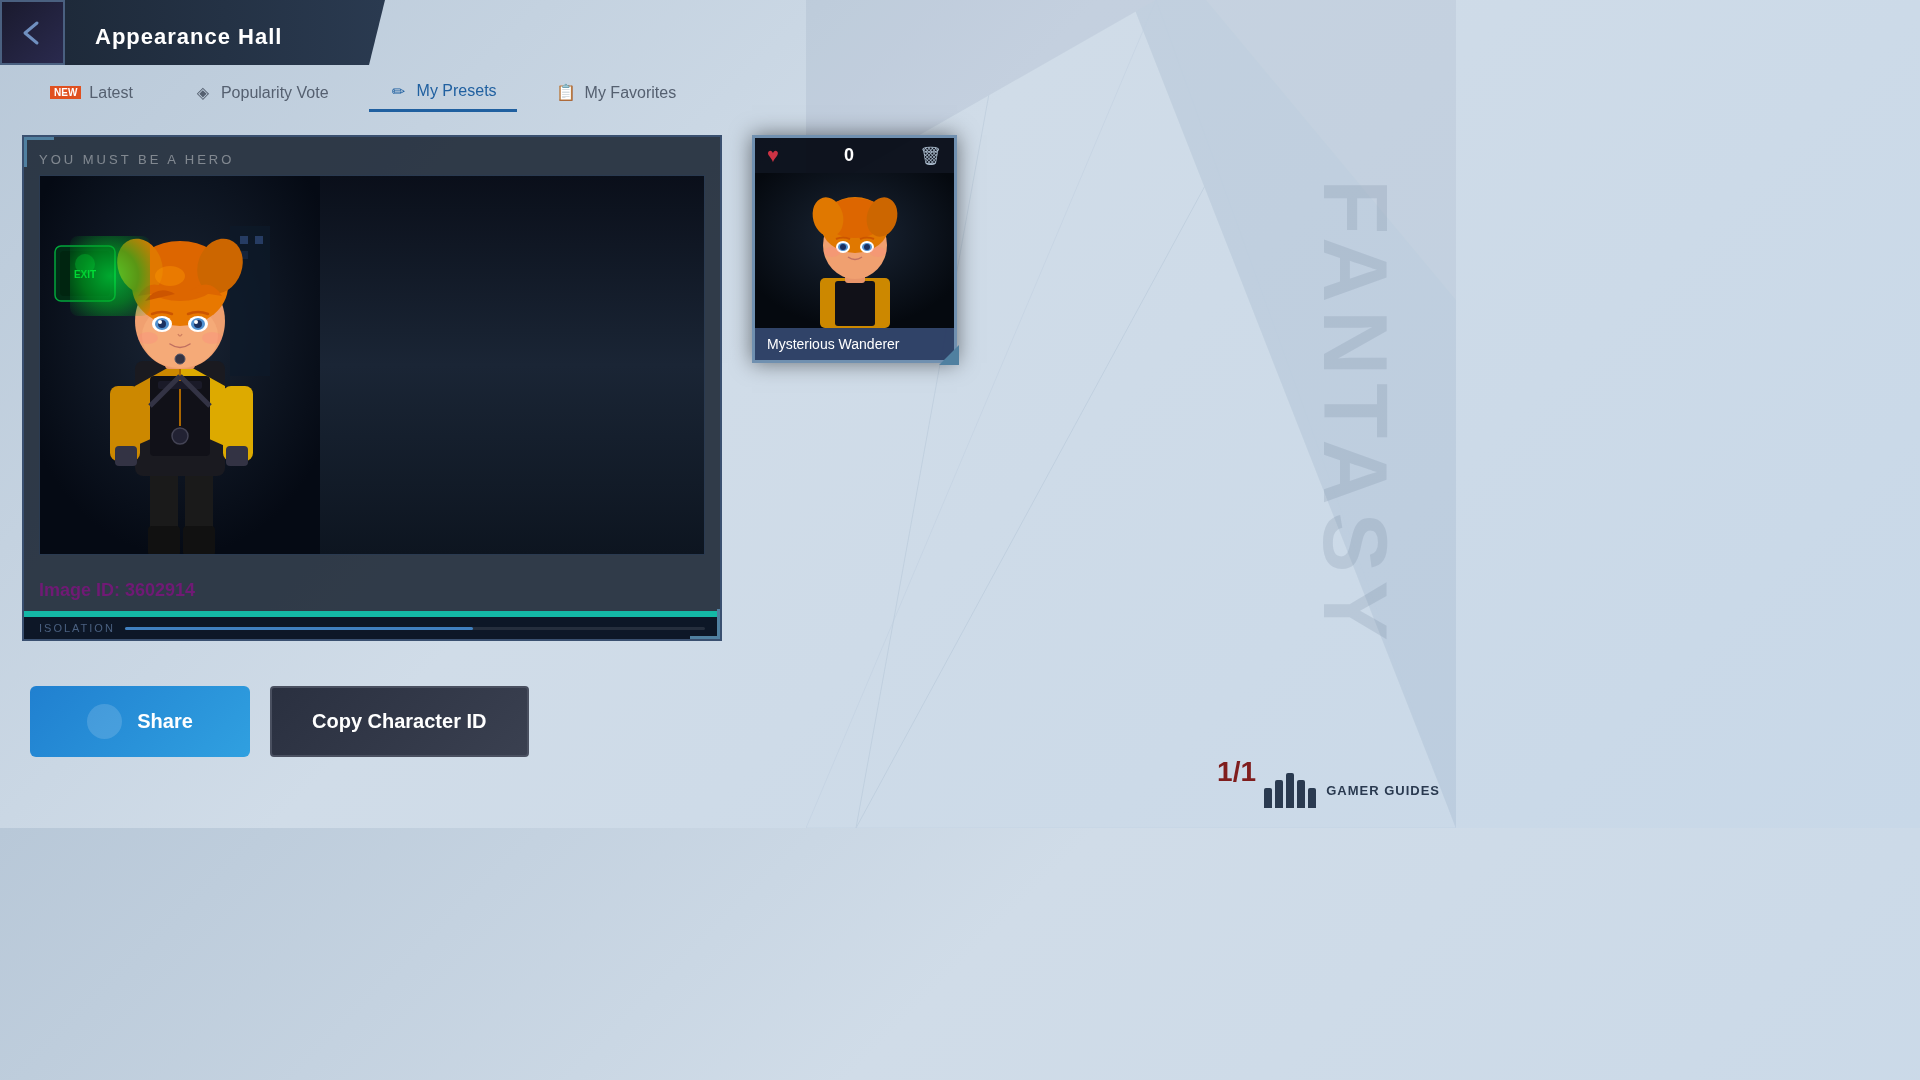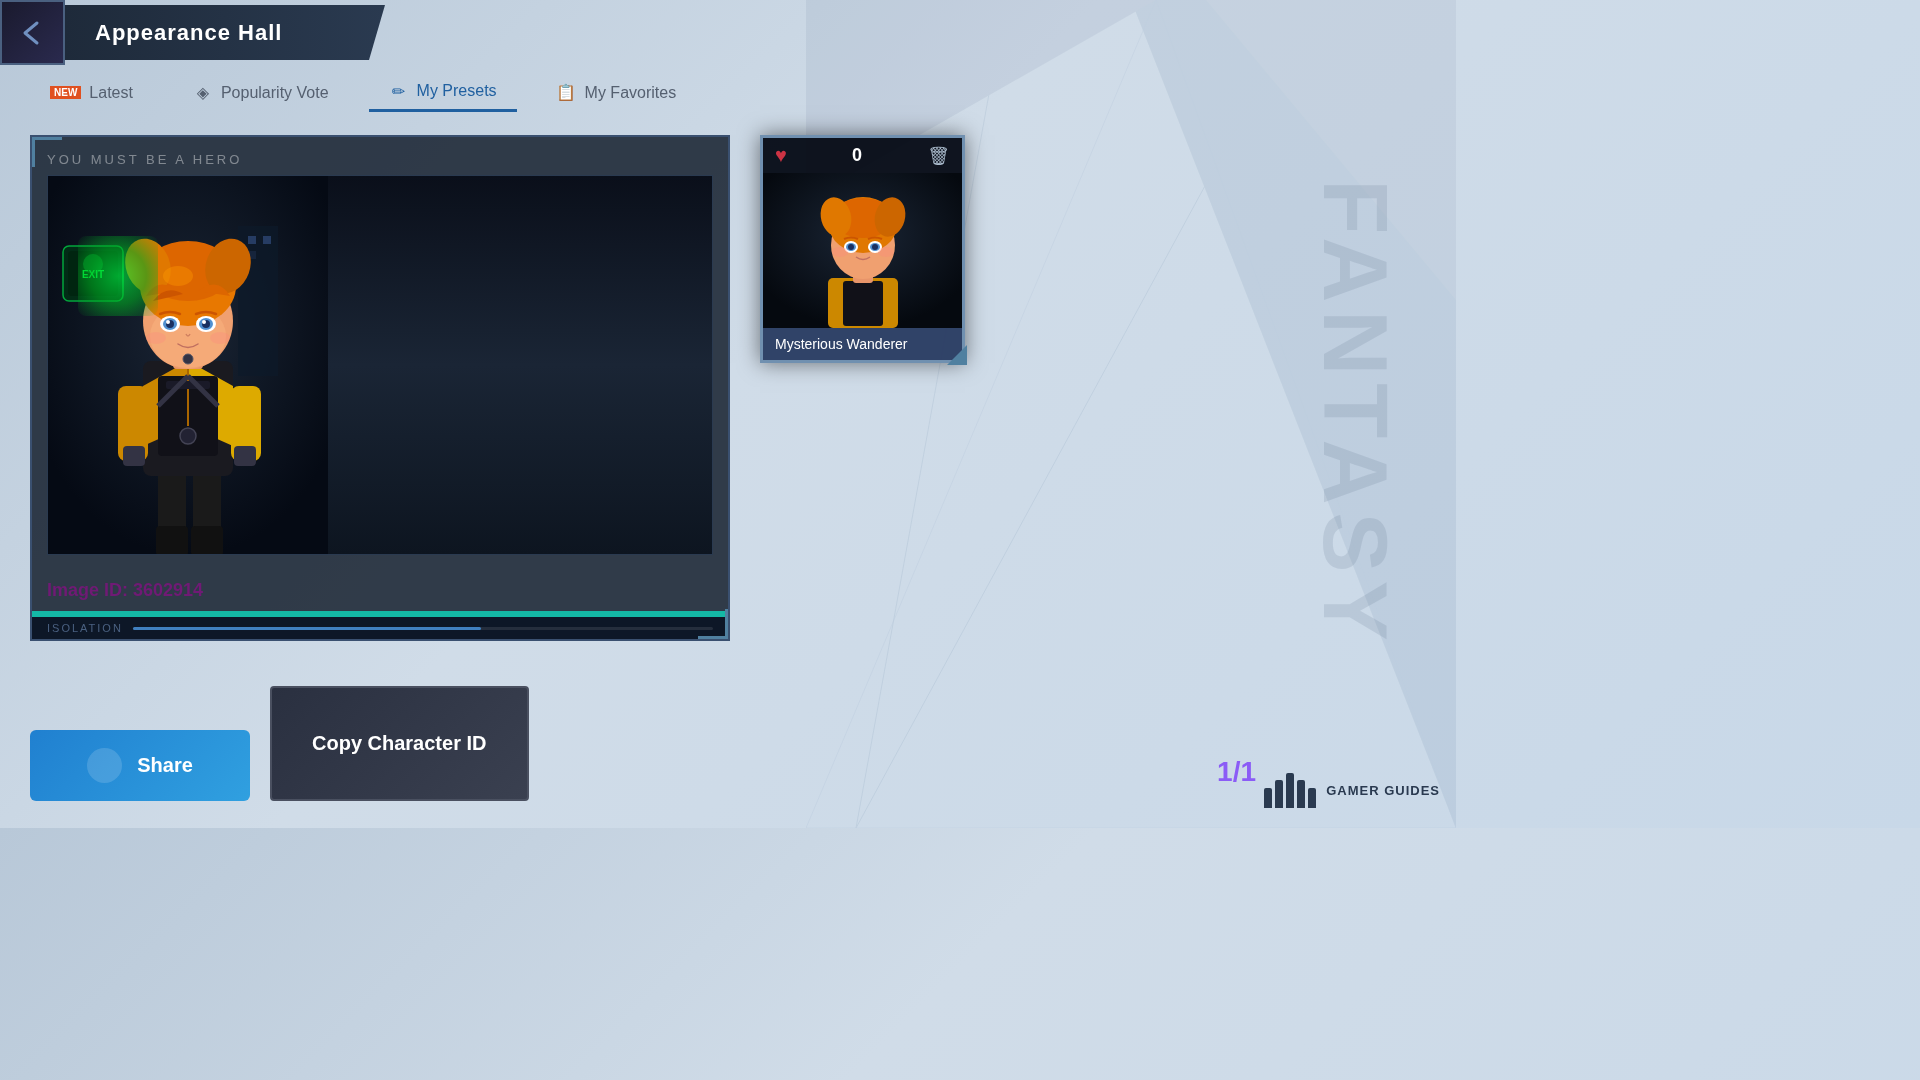--- a/index.html
+++ b/index.html
@@ -34,23 +34,23 @@
       flex-shrink: 0;
     }
 
     .back-button svg {
       width: 32px;
       height: 32px;
     }
 
     .title-bar {
       background: linear-gradient(90deg, #1e2a3a, #2a3a50);
-      height: 55px;
-      display: flex;
-      align-items: center;
+      height: 65px;
+      display: flex;
+      align-items: flex-end;
       padding: 15px 30px;
       clip-path: polygon(0 0, 100% 0, 95% 100%, 0 100%);
       min-width: 320px;
     }
 
     .title-bar h1 {
       color: #ffffff;
       font-size: 22px;
       font-weight: bold;
       letter-spacing: 1px;
@@ -98,21 +98,21 @@
       width: 20px;
       height: 20px;
       display: inline-flex;
       align-items: center;
       justify-content: center;
     }
 
     
     .main-content {
       display: flex;
-      padding: 15px 30px;
+      padding: 15px 22px;
       gap: 30px;
       position: relative;
       z-index: 10;
     }
 
     
     .preview-card {
       width: 700px;
       background: rgba(20, 30, 45, 0.85);
       border: 2px solid #3a5070;
@@ -309,21 +309,20 @@
       padding: 18px 50px;
       font-size: 20px;
       font-weight: bold;
       cursor: pointer;
       border-radius: 6px;
       display: flex;
       align-items: center;
       gap: 15px;
       min-width: 220px;
       justify-content: center;
-      margin-top: 44px;
     }
 
     .btn-share::before {
       content: '';
       width: 35px;
       height: 35px;
       background: rgba(255,255,255,0.15);
       border-radius: 50%;
       flex-shrink: 0;
     }
@@ -338,21 +337,21 @@
       cursor: pointer;
       border-radius: 4px;
       min-width: 240px;
     }
 
     
     .pagination {
       position: absolute;
       bottom: 40px;
       right: 200px;
-      color: #8b5cf6;
+      color: #7f1d1d;
       font-size: 28px;
       font-weight: bold;
       z-index: 10;
     }
 
     
     .gamer-guides {
       position: absolute;
       bottom: 20px;
       right: 16px;

